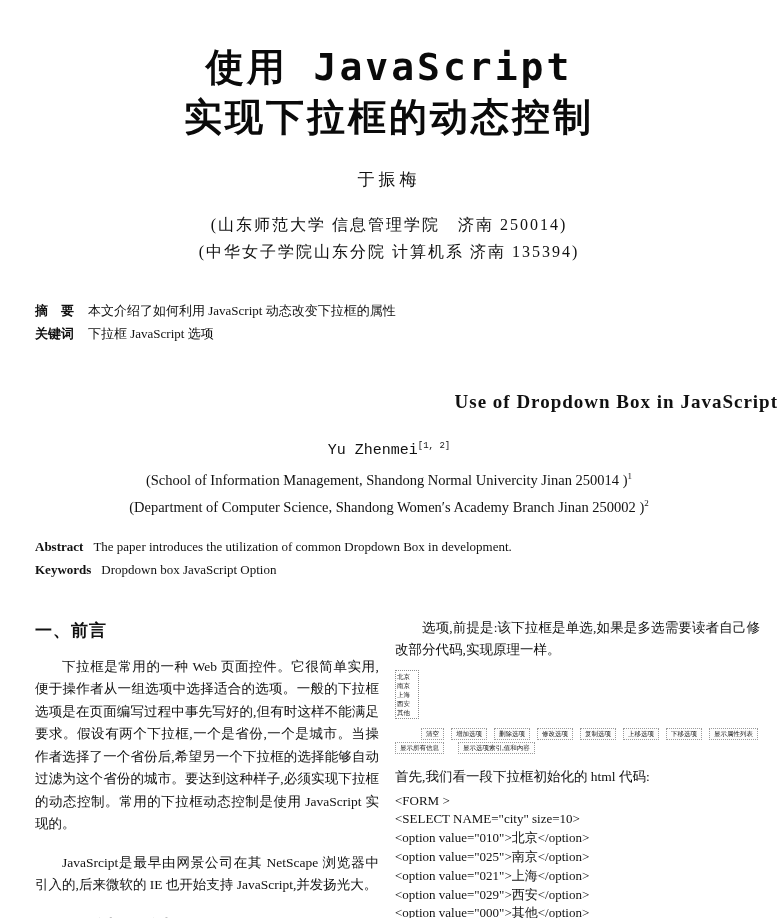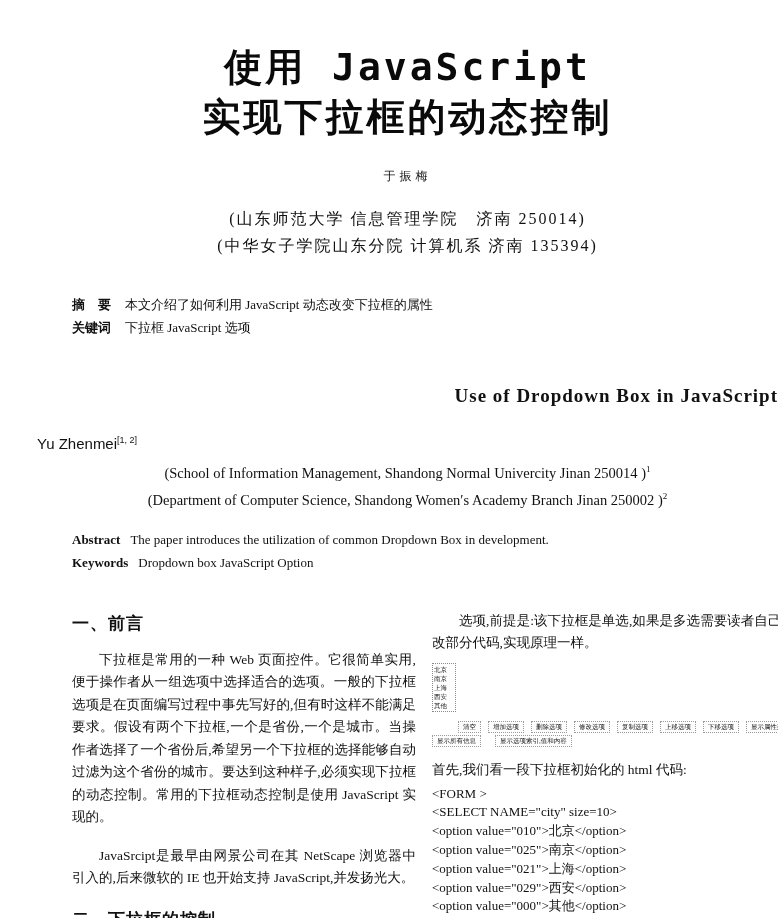--- a/index.html
+++ b/index.html
@@ -5,37 +5,36 @@
   * { margin: 0; padding: 0; box-sizing: border-box; }
   html, body { background: #ffffff; }
   .page {
     position: relative;
     width: 778px; height: 918px;
     margin: 0 auto;
     background: #ffffff;
     color: #111;
     font-family: "Liberation Serif", "DejaVu Serif", serif;
     overflow: hidden;
-    padding-left: 37px;
   }
   
   .title {
     padding-top: 42px;
     text-align: center;
     font-family: "DejaVu Sans Mono", "DejaVu Sans", "Liberation Sans", sans-serif;
     font-weight: bold;
     font-size: 38px;
     line-height: 50px;
     letter-spacing: 3px;
     color: #0a0a0a;
   }
   .author-zh {
     margin-top: 26px;
     text-align: center;
-    font-size: 12px;
+    font-size: 17px;
     letter-spacing: 4px;
   }
   .affil-zh {
     margin-top: 20px;
     text-align: center;
     font-size: 16px;
     line-height: 27px;
     letter-spacing: 2px;
   }
   
@@ -47,21 +46,22 @@
   
   .en-title {
     margin-top: 46px;
     text-align: right;
     font-weight: bold;
     font-size: 19px;
     letter-spacing: 1px;
   }
   .en-author {
     margin-top: 28px;
-    font-family: Liberation Sans, sans-serif;
+    text-align: center;
+    font-family: Liberation Mono, monospace;
     font-size: 15px;
   }
   .en-author sup { font-size: 9px; }
   .en-affil { margin-top: 6px; text-align: center; font-size: 14.5px; line-height: 23px; }
   .en-affil sup { font-size: 9px; }
   .en-meta { margin: 16px 40px 8px 35px; font-size: 13px; line-height: 23px; }
   .en-meta .lbl { font-weight: bold; margin-right: 10px; }
   
   .columns {
     display: flex;

